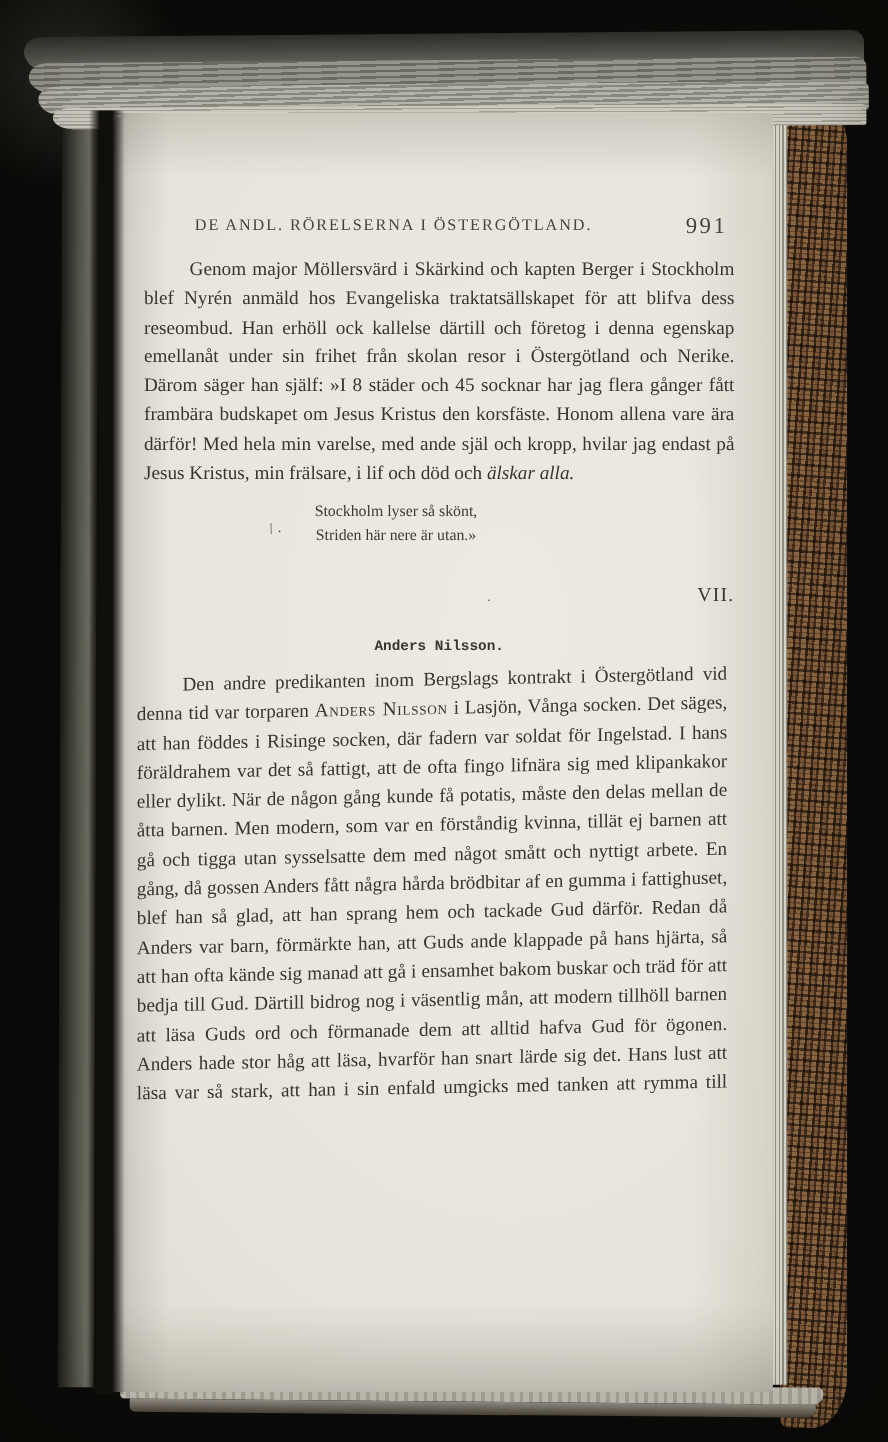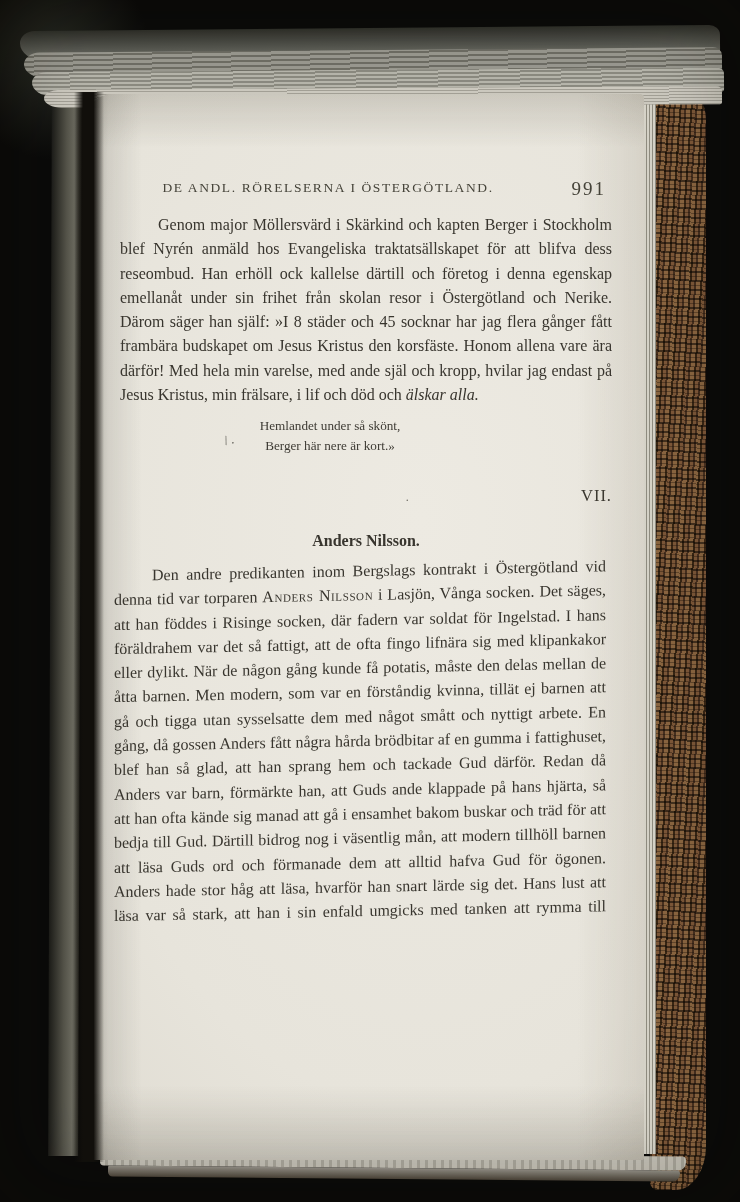--- a/index.html
+++ b/index.html
@@ -82,21 +82,21 @@
   .verse { position:relative; margin-top:9px; text-align:center; font-size:13.2px;
     line-height:19.5px; color:#3e3b34; transform:translateX(-36px); }
   .ink-mark { position:absolute; left:140px; top:16px; font-size:13px; color:#52504a;
     transform:rotate(18deg); }
 
   .section-number { position:relative; margin-top:31px; text-align:right;
     font-size:16.5px; letter-spacing:1px; color:#3b3830; }
   .stray-dot { position:absolute; left:58%; top:7px; font-size:12px; color:#6b685f; }
 
   .section-title { margin-top:26px; text-align:center; font-weight:bold;
-    font-size:16px; color:#38352e; }
+    font-size:12px; color:#38352e;font-family:Liberation Mono, monospace; }
 
   .para3 { margin-top:14px; transform:skewY(-1.15deg) translateX(-6px);
     transform-origin:0 0; text-align-last:justify; }
 </style>
 </head>
 <body>
 
 <div class="scene">
 
   <div class="corner-shade"></div>
@@ -118,22 +118,22 @@
       <div class="header">
         <span class="running-title">DE ANDL. RÖRELSERNA I ÖSTERGÖTLAND.</span>
         <span class="page-number">991</span>
       </div>
 
 
       <p class="body indent"><span>Genom major Möllersvärd i Skärkind och kapten Berger i Stockholm blef Nyrén anmäld hos Evangeliska traktatsällskapet för att blifva dess reseombud. Han erhöll ock kallelse därtill och företog i denna egenskap emellanåt under sin frihet från skolan resor i Östergötland och Nerike. Därom säger han själf: »I 8 städer och 45 socknar har jag flera gånger fått frambära budskapet om Jesus Kristus den korsfäste. Honom allena vare ära därför! Med hela min varelse, med ande själ och kropp, hvilar jag endast på Jesus Kristus, min frälsare, i lif och död och </span><em class="ital">älskar alla.</em></p>
 
       <div class="verse">
         <span class="ink-mark">\ ·</span>
-        <div>Hemlandet under så skönt,</div>
-        <div>Berger här nere är kort.»</div>
+        <div>Stockholm lyser så skönt,</div>
+        <div>Striden här nere är utan.»</div>
       </div>
 
       <div class="section-number">
         <span>VII.</span>
         <span class="stray-dot">·</span>
       </div>
 
       <div class="section-title">Anders Nilsson.</div>
 
       <p class="body indent para3"><span>Den andre predikanten inom Bergslags kontrakt i Östergötland vid denna tid var torparen </span><span class="smallcaps">Anders Nilsson</span><span> i Lasjön, Vånga socken. Det säges, att han föddes i Risinge socken, där fadern var soldat för Ingelstad. I hans föräldrahem var det så fattigt, att de ofta fingo lifnära sig med klipankakor eller dylikt. När de någon gång kunde få potatis, måste den delas mellan de åtta barnen. Men modern, som var en förståndig kvinna, tillät ej barnen att gå och tigga utan sysselsatte dem med något smått och nyttigt arbete. En gång, då gossen Anders fått några hårda brödbitar af en gumma i fattighuset, blef han så glad, att han sprang hem och tackade Gud därför. Redan då Anders var barn, förmärkte han, att Guds ande klappade på hans hjärta, så att han ofta kände sig manad att gå i ensamhet bakom buskar och träd för att bedja till Gud. Därtill bidrog nog i väsentlig mån, att modern tillhöll barnen att läsa Guds ord och förmanade dem att alltid hafva Gud för ögonen. Anders hade stor håg att läsa, hvarför han snart lärde sig det. Hans lust att läsa var så stark, att han i sin enfald umgicks med tanken att rymma till</span></p>

